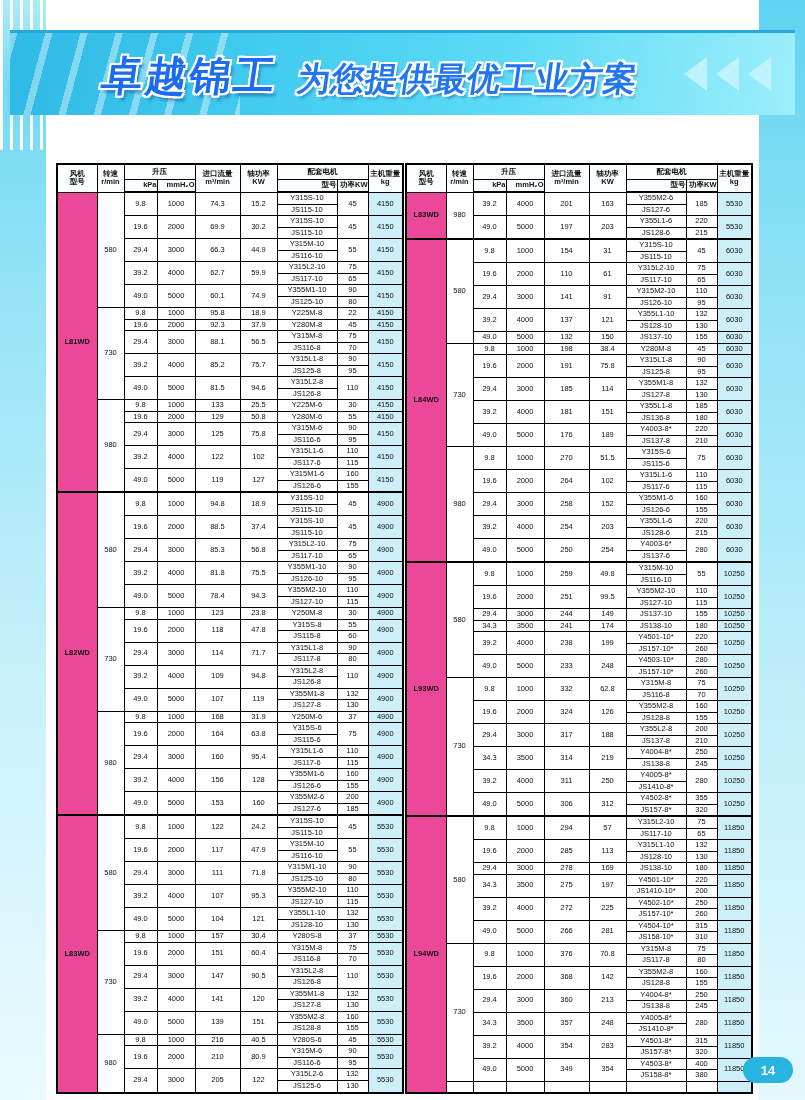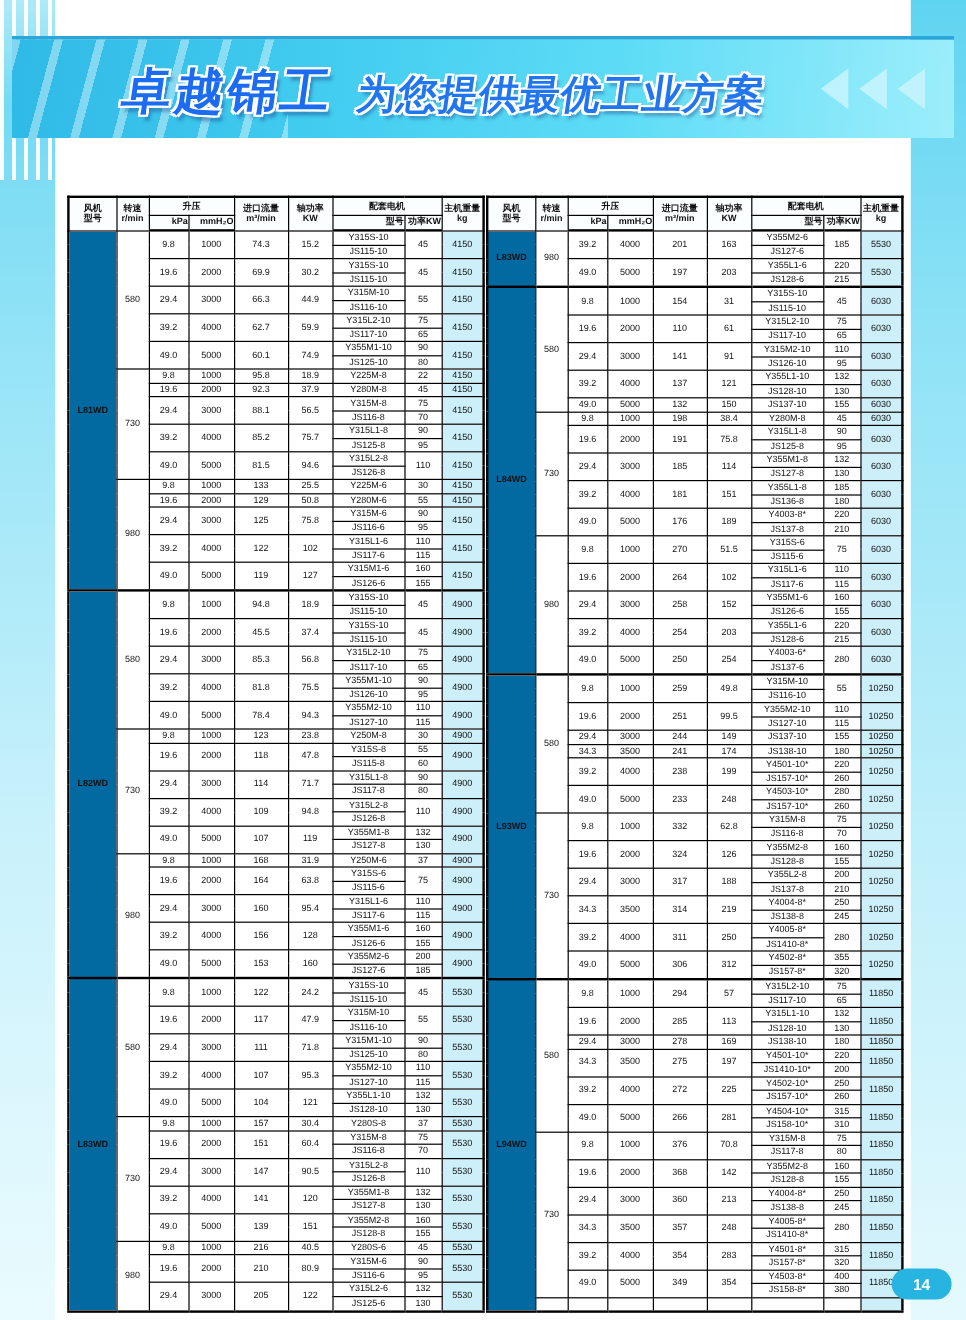--- a/index.html
+++ b/index.html
@@ -32,21 +32,21 @@
   .stitle{color:#e8201d;font-weight:bold;font-size:15px;letter-spacing:1px;}
   
   .tables{position:absolute;left:56px;top:163px;display:flex;}
   table.perf{border-collapse:collapse;table-layout:fixed;border:2px solid #000;margin-right:1px;}
   table.perf td,table.perf th{border:1px solid #000;font-size:7.5px;line-height:1.12;
       text-align:center;vertical-align:middle;padding:0;color:#111;overflow:hidden;}
   table.perf th{font-weight:bold;background:#fbfeff;white-space:pre-line;}
   thead tr:first-child th{height:14px;}
   thead tr:last-child th{height:11px;border-bottom-width:2px;text-align:right;}
   tbody td{height:10.5px;background:#fff;}
-  tbody td.model{background:#0369a1;font-weight:bold;}
+  tbody td.model{background:#ec4899;font-weight:bold;}
   tbody td.weight{background:#cdeff9;}
   tbody td.gend{border-bottom-width:2px;}
   col.c-model{width:40px}col.c-rpm{width:27px}col.c-kpa{width:33px}col.c-mmh{width:38px}
   col.c-flow{width:45px}col.c-kw{width:37px}col.c-mmodel{width:60px}col.c-mpower{width:31px}col.c-weight{width:35px}
   
   .page-badge{position:absolute;right:12px;bottom:17px;width:50px;height:26px;background:#27b4e1;
       border-radius:13px;color:#fff;font-weight:bold;font-size:13px;
       display:flex;align-items:center;justify-content:center;}
 </style>
 </head>
@@ -294,21 +294,21 @@
             <td>Y315S-10</td>
             <td rowspan="2">45</td>
             <td rowspan="2" class="weight">4900</td>
           </tr>
           <tr>
             <td>JS115-10</td>
           </tr>
           <tr>
             <td rowspan="2">19.6</td>
             <td rowspan="2">2000</td>
-            <td rowspan="2">45.5</td>
+            <td rowspan="2">88.5</td>
             <td rowspan="2">37.4</td>
             <td>Y315S-10</td>
             <td rowspan="2">45</td>
             <td rowspan="2" class="weight">4900</td>
           </tr>
           <tr>
             <td>JS115-10</td>
           </tr>
           <tr>
             <td rowspan="2">29.4</td>

